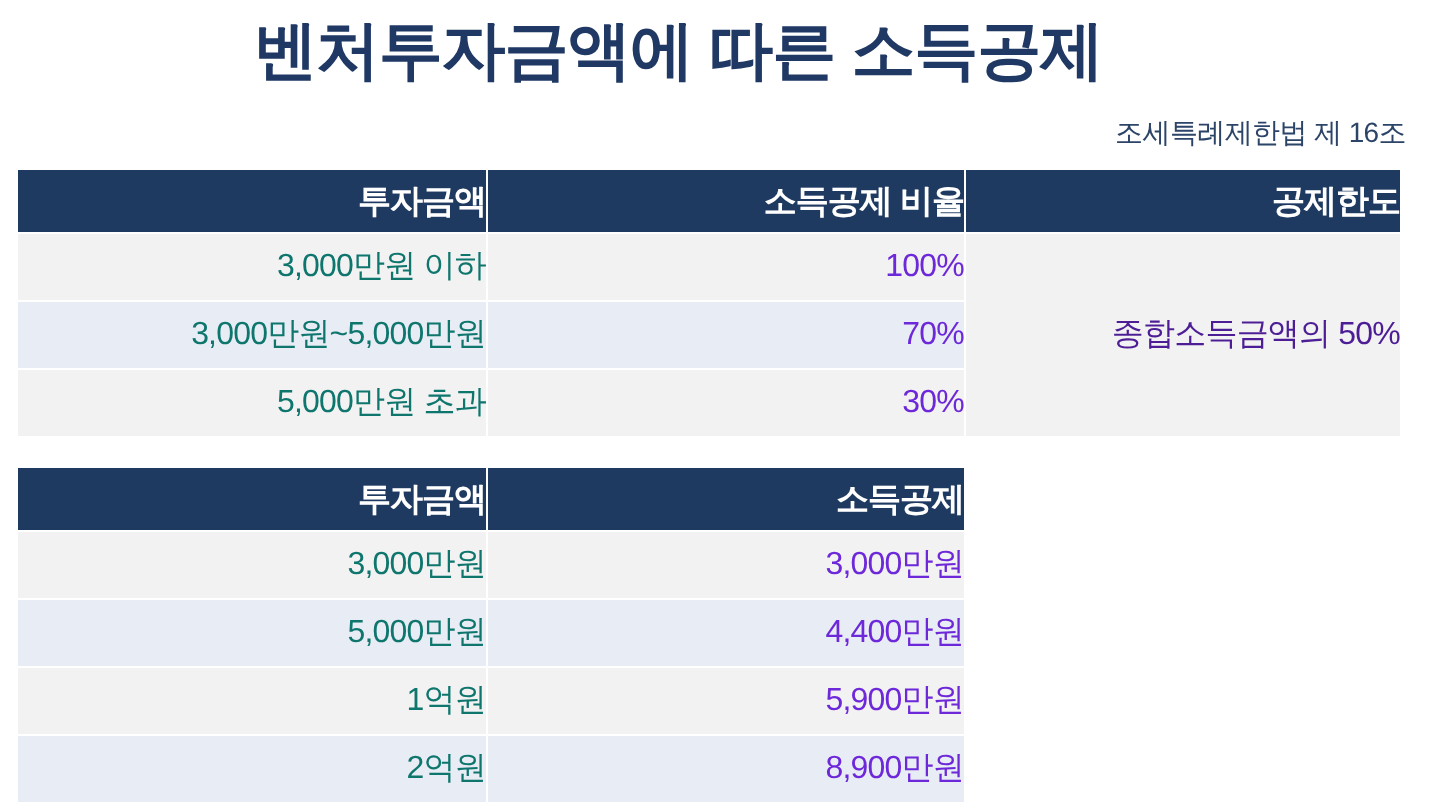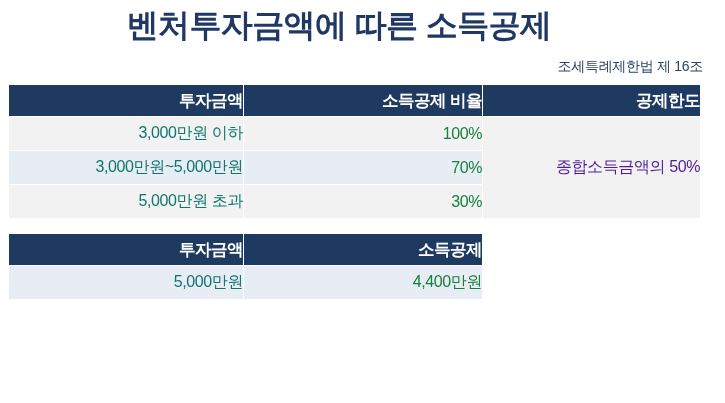--- a/index.html
+++ b/index.html
@@ -72,21 +72,21 @@
     height: 33px;
     font-size: 16px;
     font-weight: normal;
     letter-spacing: -0.4px;
     color: #1f3864;
   }
   .row-odd td { background: #f2f2f2; }
   .row-even td { background: #e8edf5; }
 
   td.amount-cell { color: #0f766e; }
-  td.rate-cell   { color: #15803d; }
+  td.rate-cell   { color: #6d28d9; }
   td.limit-cell  { color: #4c1d95; background: #f2f2f2 !important; font-size: 16px; }
 
   
   #table-deduction-rate {
     left: 8px;
     top: 84px;
     width: 692px;
   }
   #table-deduction-rate col.c1 { width: 235px; }
   #table-deduction-rate col.c2 { width: 239px; }
@@ -143,18 +143,30 @@
     <col class="c1">
       <col class="c2">
   </colgroup>
   <thead>
     <tr>
       <th>투자금액</th>
       <th>소득공제</th>
     </tr>
   </thead>
   <tbody>
+    <tr class="row-odd">
+      <td class="amount-cell">3,000만원</td>
+      <td class="rate-cell">3,000만원</td>
+    </tr>
     <tr class="row-even">
       <td class="amount-cell">5,000만원</td>
       <td class="rate-cell">4,400만원</td>
+    </tr>
+    <tr class="row-odd">
+      <td class="amount-cell">1억원</td>
+      <td class="rate-cell">5,900만원</td>
+    </tr>
+    <tr class="row-even">
+      <td class="amount-cell">2억원</td>
+      <td class="rate-cell">8,900만원</td>
     </tr>
   </tbody>
 </table>
 
 </body></html>

